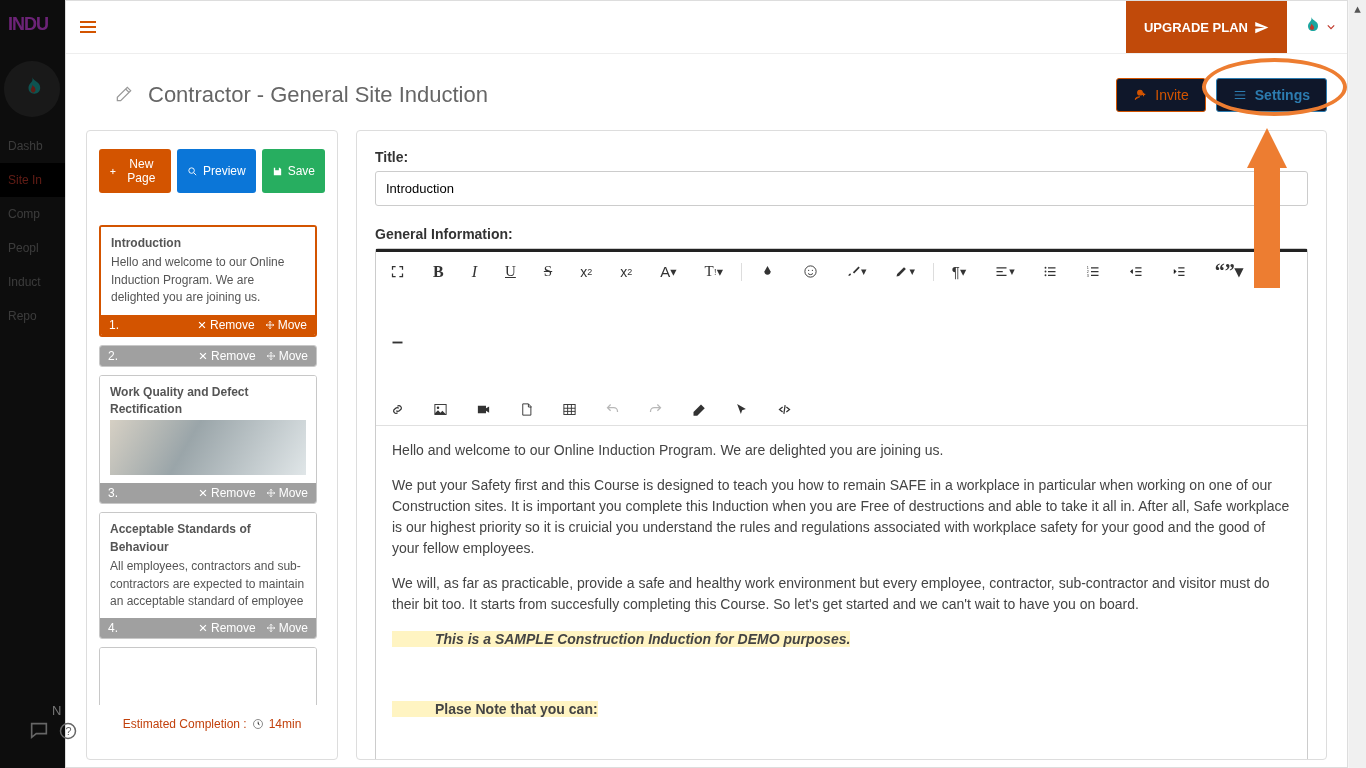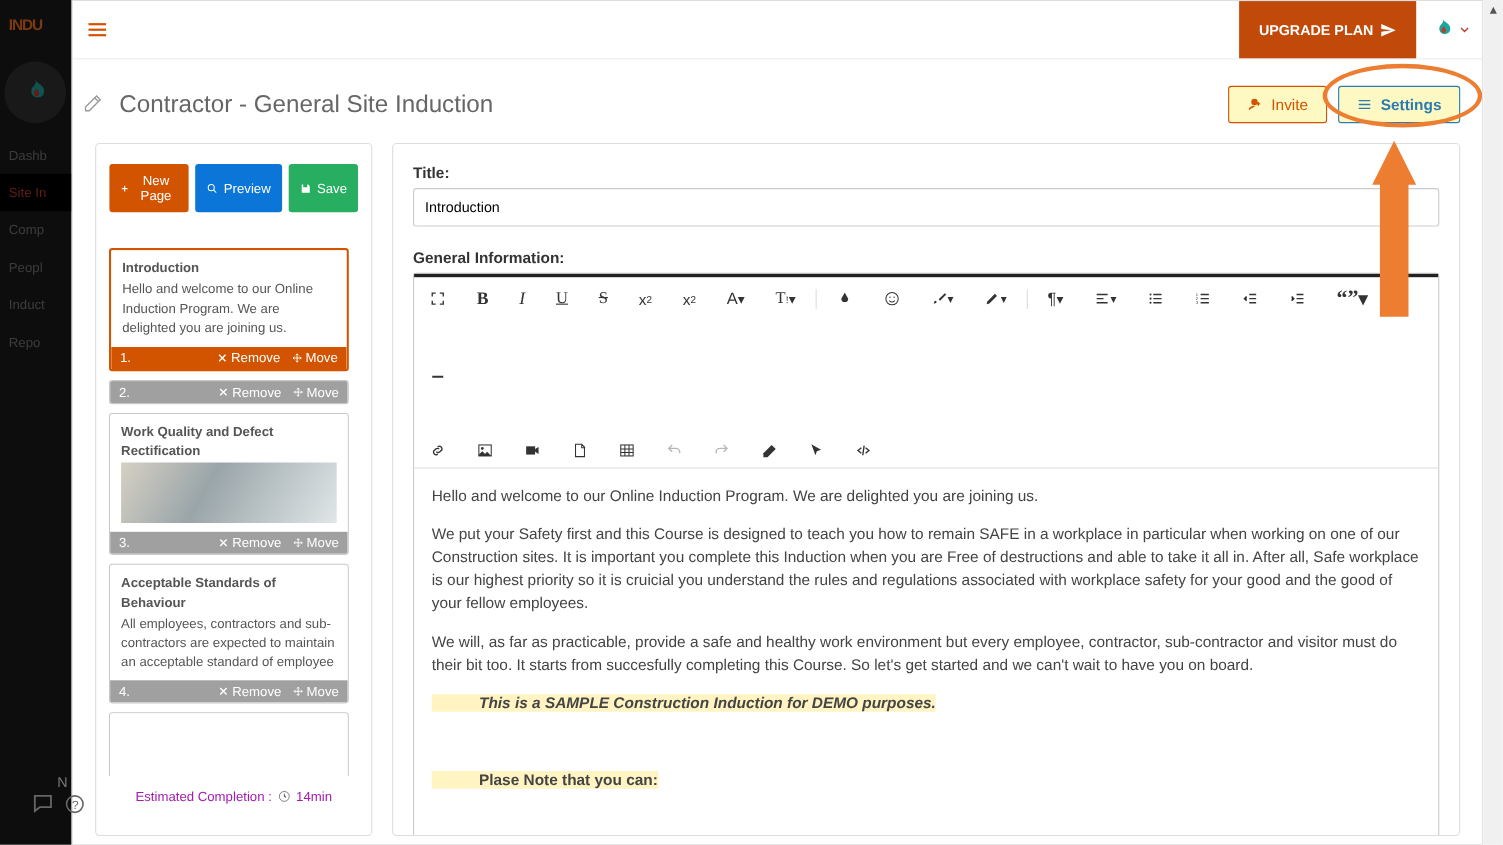--- a/index.html
+++ b/index.html
@@ -1,46 +1,46 @@
 <!DOCTYPE html>
 <html><head>
 <meta charset="utf-8">
 <style>
   * { box-sizing: border-box; margin: 0; padding: 0; }
   body { font-family: "Helvetica Neue", Arial, sans-serif; font-size: 13px; color: #555; background: #f5f5f5; width: 1366px; height: 768px; overflow: hidden; position: relative; }
   
   
   .bg-sidebar { position: absolute; left: 0; top: 0; width: 65px; height: 768px; background: #1b1b1b; }
-  .bg-sidebar .logo { font-size: 14px; font-weight: 700; letter-spacing: -1px; color: #f97316; padding: 14px 8px; }
+  .bg-sidebar .logo { font-size: 18px; font-weight: 700; letter-spacing: -1px; color: #d946ef; padding: 14px 8px; }
   .bg-sidebar .avatar-wrap { padding: 12px 4px; }
   .bg-sidebar .avatar { width:56px; height:56px; border-radius:50%; background:#333; display:flex; align-items:center; justify-content:center; }
   .bg-sidebar .nav { list-style:none; }
   .bg-sidebar .nav li { padding: 10px 8px; color:#777; font-size:12px; display:flex; align-items:center; gap:6px; white-space:nowrap; }
   .bg-sidebar .nav li.active { background:#000; color:#c0392b; }
   .bg-overlay { position:absolute; left:0; top:0; width:65px; height:768px; background:rgba(0,0,0,0.5); }
 
   
   .main { position: absolute; left: 65px; top: 0; width: 1283px; height: 768px; background: #fff; border: 1px solid #ddd; overflow-y: auto; }
   
   
   .topbar { height: 53px; border-bottom: 1px solid #eee; display: flex; align-items: center; justify-content: space-between; padding-left: 14px; padding-right: 0; }
   .hamb { cursor: pointer; }
   .hamb div { width: 16px; height: 2px; background: #d35400; margin: 3px 0; }
   .topbar-right { display:flex; align-items:center; height:100%; }
   .upgrade { background: #c14a0a; color:#fff; font-weight:700; font-size:13px; height:100%; padding:0 18px; display:flex; align-items:center; gap:6px; cursor:pointer; }
   .company-logo { width:60px; height:100%; display:flex; align-items:center; justify-content:center; gap:4px; cursor:pointer; }
   .company-logo svg.caret { width:8px; height:8px; }
 
   
-  .page-head { padding: 24px 20px 18px 8px; display:flex; align-items:center; justify-content:space-between; }
+  .page-head { padding: 24px 20px 18px 32px; display:flex; align-items:center; justify-content:space-between;margin-left:16px; }
   .page-head .title-wrap { display:flex; align-items:center; gap:14px; }
   .page-head h1 { font-size:22px; font-weight:400; color:#666; }
   .edit-ic { color:#999; }
   .head-btns { display:flex; gap:10px; position:relative; }
-  .btn-outline { border:1px solid; border-radius:3px; padding:8px 16px; background:#fef9c3; font-size:14px; display:flex; align-items:center; gap:8px; cursor:pointer; }
+  .btn-outline { border:1px solid; border-radius:3px; padding:8px 16px; background:#0f172a; font-size:14px; display:flex; align-items:center; gap:8px; cursor:pointer; }
   .btn-orange { color:#d35400; border-color:#d35400; }
   .btn-blue  { color:#2c7cb0; border-color:#2c7cb0;font-weight:bold; }
 
   
   .annot-circle { position:absolute; right:-20px; top:-20px; width:145px; height:58px; border:4px solid #ed7d31; border-radius:50%; pointer-events:none; }
   .annot-arrow { position:absolute; right:30px; top:40px; pointer-events:none; }
 
   
   .cols { display:flex; gap:18px; padding:0 20px 20px 20px; height:650px; }
   .col-left { width:252px; border:1px solid #ddd; border-radius:4px; padding:18px 12px; display:flex; flex-direction:column; }
@@ -62,21 +62,21 @@
   .page-card { border:1px solid #c8c8c8; border-radius:3px; margin-bottom:8px; overflow:hidden; }
   .page-card.active { border:2px solid #d35400; }
   .page-card .body { padding:8px 10px; font-size:12px; line-height:1.45; min-height:84px; background:#fff; }
   .page-card .body b { font-size:12px; color:#555; display:block; margin-bottom:2px; }
   .page-card .thumb { height:55px; background:linear-gradient(120deg,#d6d0c4 0%,#9aa5a9 40%,#e0e6e8 100%); }
   .page-card .foot { background:#a0a0a0; color:#fff; font-size:12px; padding:3px 8px; display:flex; align-items:center; justify-content:space-between; }
   .page-card.active .foot { background:#d35400; }
   .page-card .foot .acts { display:flex; gap:10px; }
   .page-card .foot .act { display:flex; align-items:center; gap:3px; cursor:pointer; }
 
-  .est { text-align:center; font-size:12px; color:#a21caf; padding:12px 0 0; display:flex; align-items:center; justify-content:center; gap:5px; }
+  .est { text-align:center; font-size:12px; color:#c2410c; padding:12px 0 0; display:flex; align-items:center; justify-content:center; gap:5px; }
 
   
   .form-lbl { font-weight:700; color:#333; font-size:14px; margin-bottom:6px; display:block; }
   .input { width:100%; border:1px solid #ccc; border-radius:3px; padding:9px 10px; font-size:13px; margin-bottom:20px; }
   .editor-box { border:1px solid #ccc; border-radius:3px; }
   .editor-toprule { height:3px; background:#222; }
   .toolbar { padding:8px 14px; display:flex; flex-wrap:wrap; gap:26px 28px; align-items:center; border-bottom:1px solid #e0e0e0; color:#333; }
   .toolbar .sep { width:1px; height:18px; background:#ddd; margin:0 -10px; }
   .tb-btn { cursor:pointer; display:inline-flex; align-items:center; }
   .toolbar svg { width:15px; height:15px; }

